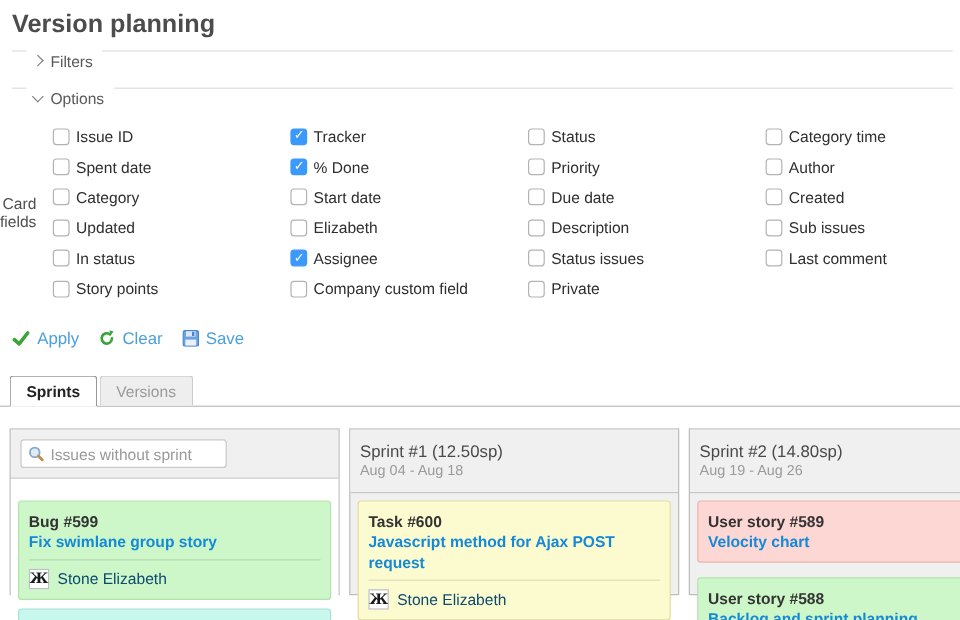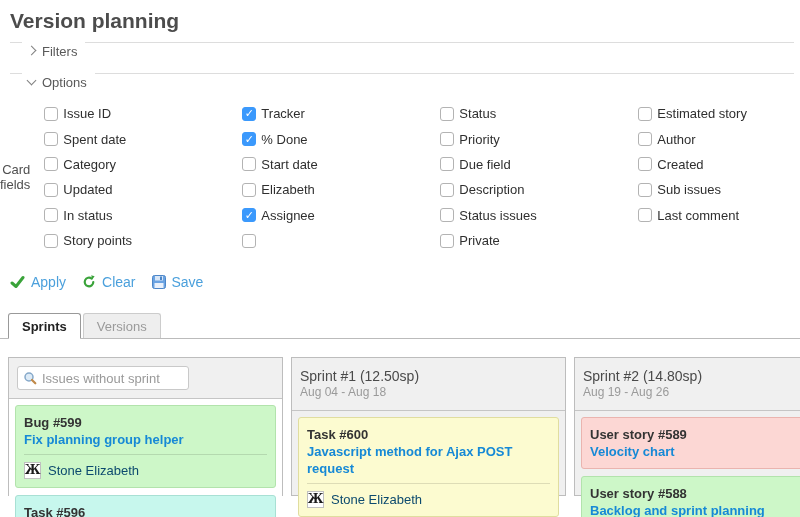--- a/index.html
+++ b/index.html
@@ -57,21 +57,21 @@
   .col-body.white { background:#fff; }
 
   .search-box { position:relative; width:200px; }
   .search-box svg { position:absolute; left:6px; top:5px; }
   .search-box input { width:172px; height:24px; border:1px solid #c9c9c9; border-radius:3px;
     padding:0 6px 0 24px; font-size:13px; color:#333; background:#fff;
     font-family:"Liberation Sans","DejaVu Sans",sans-serif; }
   .search-box input::placeholder { color:#999; opacity:1; }
 
   .card { border-radius:3px; border:1px solid; padding:8px; margin-bottom:7px; cursor:pointer; }
-  .card[data-color="green"]  { background:#cdf7c8; border-color:#b2e3ac; }
+  .card[data-color="green"]  { background:#cdf7c8; border-color:#b2e3ac;margin-top:12px; }
   .card[data-color="cyan"]   { background:#c7f7ed; border-color:#a8e0d4; }
   .card[data-color="yellow"] { background:#fcfbd0; border-color:#e0dd9f; }
   .card[data-color="pink"]   { background:#fcd7d4; border-color:#eab4af; }
   .card-id { font-size:13px; font-weight:bold; color:#333; line-height:17px; }
   .card-subject { display:block; font-size:13px; font-weight:bold; color:#1689d6;
     line-height:17px; text-decoration:none; cursor:pointer; }
   .card hr { border:none; border-top:1px solid rgba(0,0,0,0.12); margin:6px 0; }
   .assignee { display:flex; align-items:center; gap:7px; height:18px; }
   .avatar { width:17px; height:17px; background:#fff; border:1px solid #c0c0c0;
     display:inline-flex; align-items:center; justify-content:center; flex:0 0 auto; }
@@ -115,21 +115,21 @@
       <label class="cb-item">
           <span class="cb" data-checked="true"></span>
           <span class="cb-text">Tracker</span>
         </label>
       <label class="cb-item">
           <span class="cb" data-checked="false"></span>
           <span class="cb-text">Status</span>
         </label>
       <label class="cb-item">
           <span class="cb" data-checked="false"></span>
-          <span class="cb-text">Estimated story</span>
+          <span class="cb-text">Category time</span>
         </label>
       <label class="cb-item">
           <span class="cb" data-checked="false"></span>
           <span class="cb-text">Spent date</span>
         </label>
       <label class="cb-item">
           <span class="cb" data-checked="true"></span>
           <span class="cb-text">% Done</span>
         </label>
       <label class="cb-item">
@@ -143,21 +143,21 @@
       <label class="cb-item">
           <span class="cb" data-checked="false"></span>
           <span class="cb-text">Category</span>
         </label>
       <label class="cb-item">
           <span class="cb" data-checked="false"></span>
           <span class="cb-text">Start date</span>
         </label>
       <label class="cb-item">
           <span class="cb" data-checked="false"></span>
-          <span class="cb-text">Due field</span>
+          <span class="cb-text">Due date</span>
         </label>
       <label class="cb-item">
           <span class="cb" data-checked="false"></span>
           <span class="cb-text">Created</span>
         </label>
       <label class="cb-item">
           <span class="cb" data-checked="false"></span>
           <span class="cb-text">Updated</span>
         </label>
       <label class="cb-item">
@@ -187,20 +187,21 @@
       <label class="cb-item">
           <span class="cb" data-checked="false"></span>
           <span class="cb-text">Last comment</span>
         </label>
       <label class="cb-item">
           <span class="cb" data-checked="false"></span>
           <span class="cb-text">Story points</span>
         </label>
       <label class="cb-item">
           <span class="cb" data-checked="false"></span>
+          <span class="cb-text">Company custom field</span>
         </label>
       <label class="cb-item">
           <span class="cb" data-checked="false"></span>
           <span class="cb-text">Private</span>
         </label>
     </div>
   </div>
 
   <div class="toolbar">
     <a class="tb-link">
@@ -240,21 +241,21 @@
           <svg width="14" height="14" viewBox="0 0 14 14">
               <circle cx="6" cy="6" r="4" fill="#ddebf7" stroke="#85a8c9" stroke-width="1.5"></circle>
               <line x1="9" y1="9" x2="12.3" y2="12.3" stroke="#c08a4a" stroke-width="2.2" stroke-linecap="round"></line>
             </svg>
           <input type="text" placeholder="Issues without sprint" style="">
         </div>
       </div>
       <div class="col-body white">
         <div class="card" data-color="green">
           <div class="card-id">Bug #599</div>
-          <a class="card-subject">Fix planning group helper</a>
+          <a class="card-subject">Fix swimlane group story</a>
           <hr>
           <div class="assignee">
             <span class="avatar"></span>
             <a>Stone Elizabeth</a>
           </div>
         </div>
         <div class="card" data-color="cyan">
           <div class="card-id">Task #596</div>
 
         </div>

